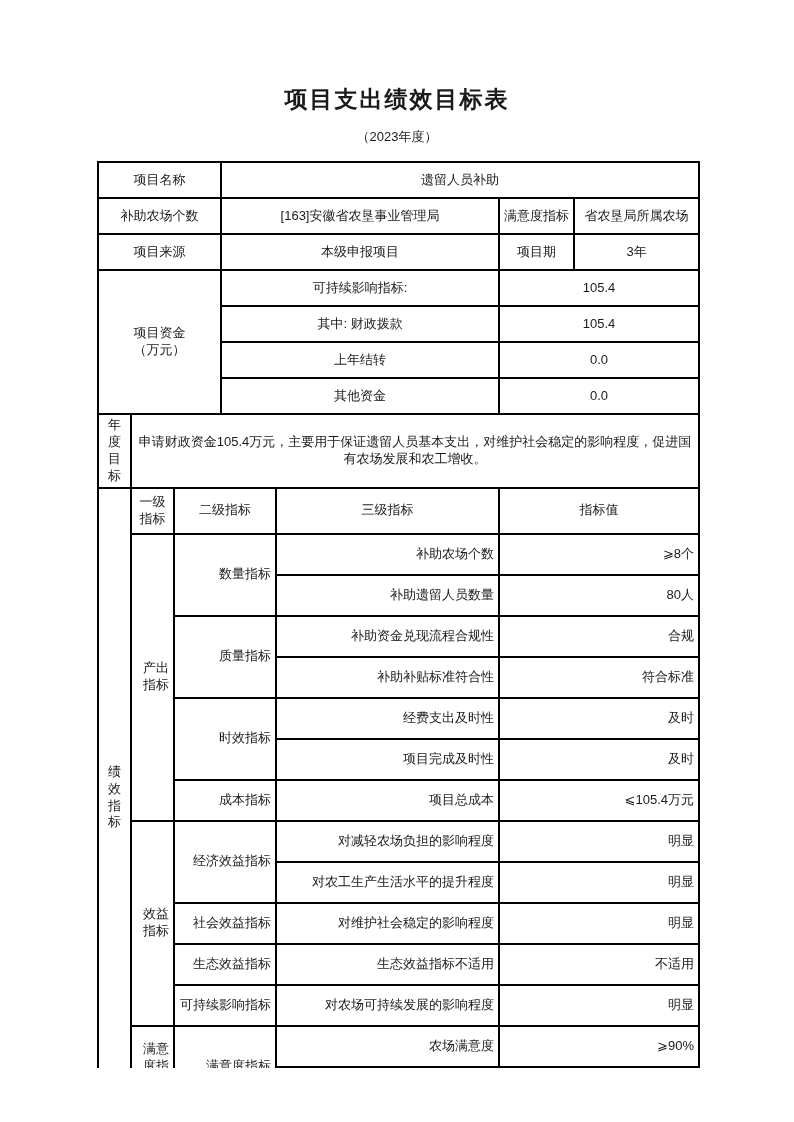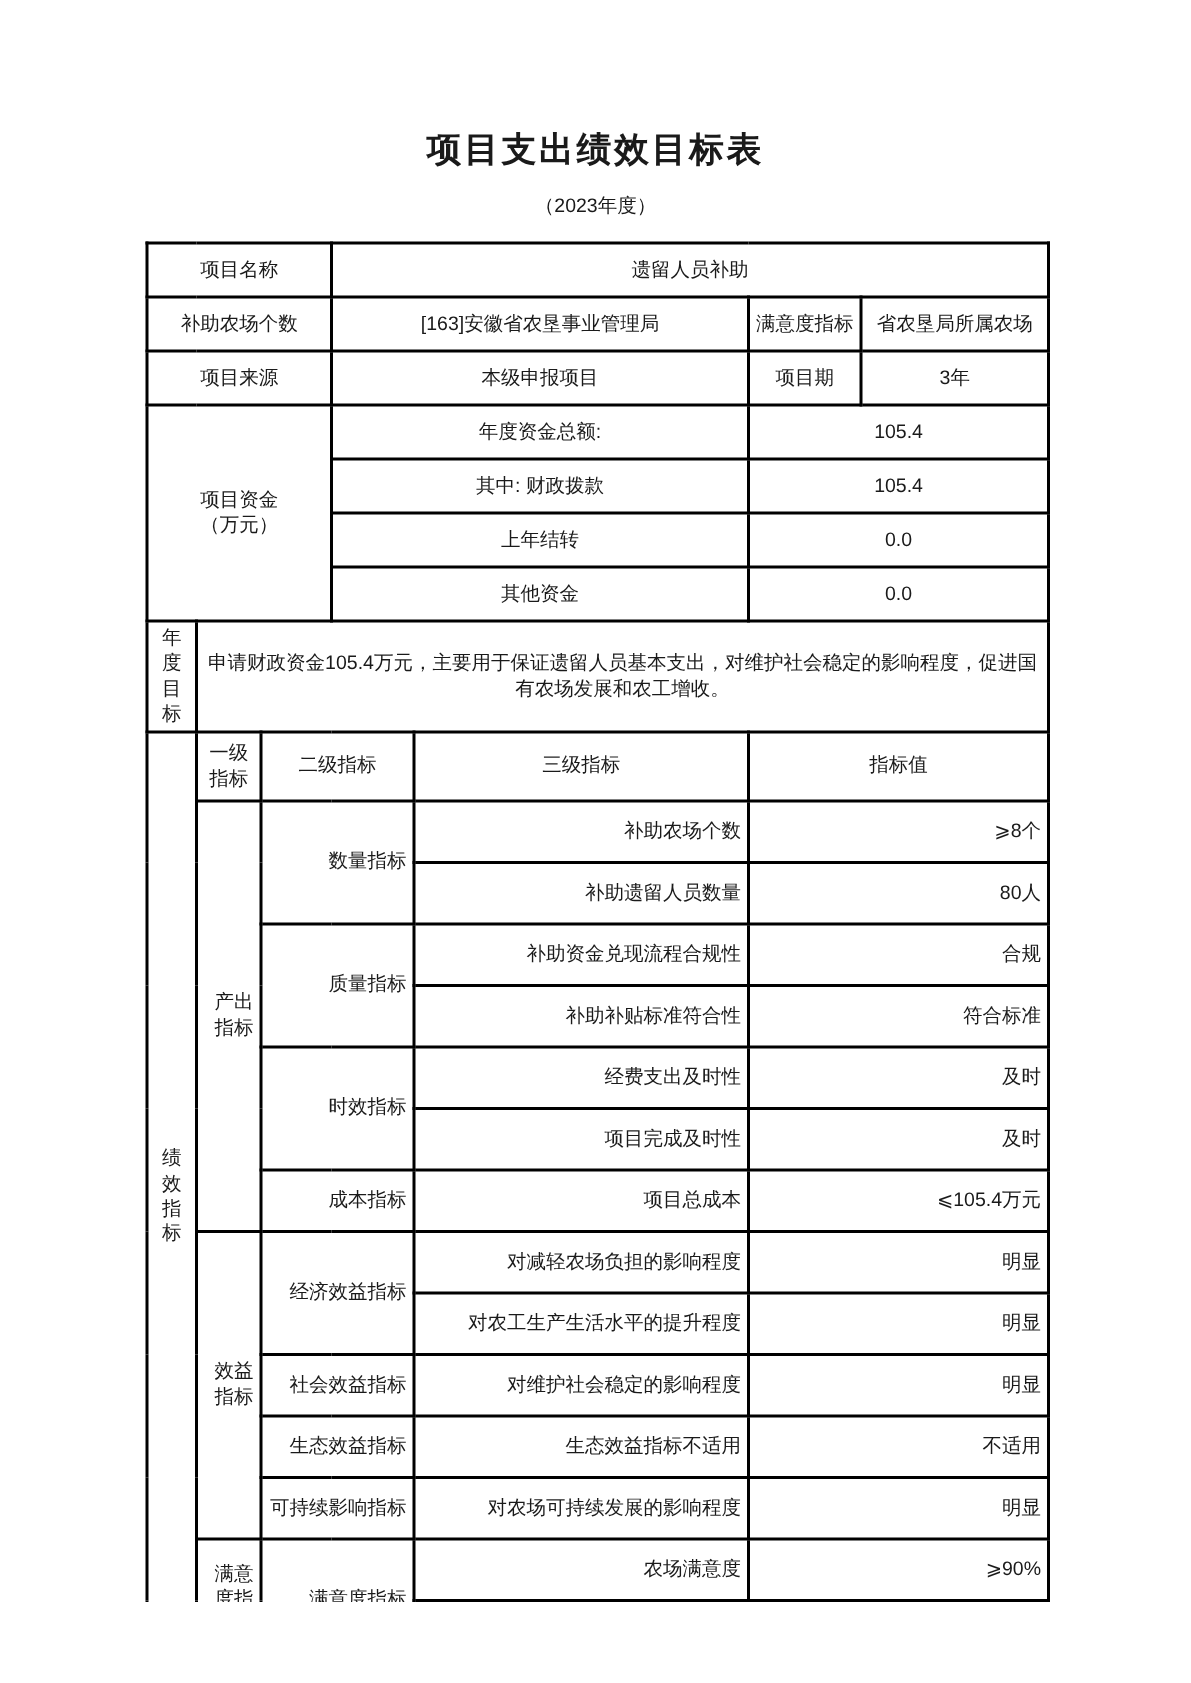--- a/index.html
+++ b/index.html
@@ -88,21 +88,21 @@
     <tr class="r30">
       <td colspan="3">项目来源</td>
       <td colspan="2">本级申报项目</td>
       <td>项目期</td>
       <td>3年</td>
     </tr>
 
     <tr class="r30">
       <td colspan="3" rowspan="4" class="pre">项目资金
 （万元）</td>
-      <td colspan="2" class="left">年度资金总额:</td>
+      <td colspan="2" class="left">可持续影响指标:</td>
       <td colspan="2" class="right">105.4</td>
     </tr>
     <tr class="r30">
       <td colspan="2" class="left">其中: 财政拨款</td>
       <td colspan="2" class="right">105.4</td>
     </tr>
     <tr class="r30">
       <td colspan="2" class="left indent">上年结转</td>
       <td colspan="2" class="right">0.0</td>
     </tr>

